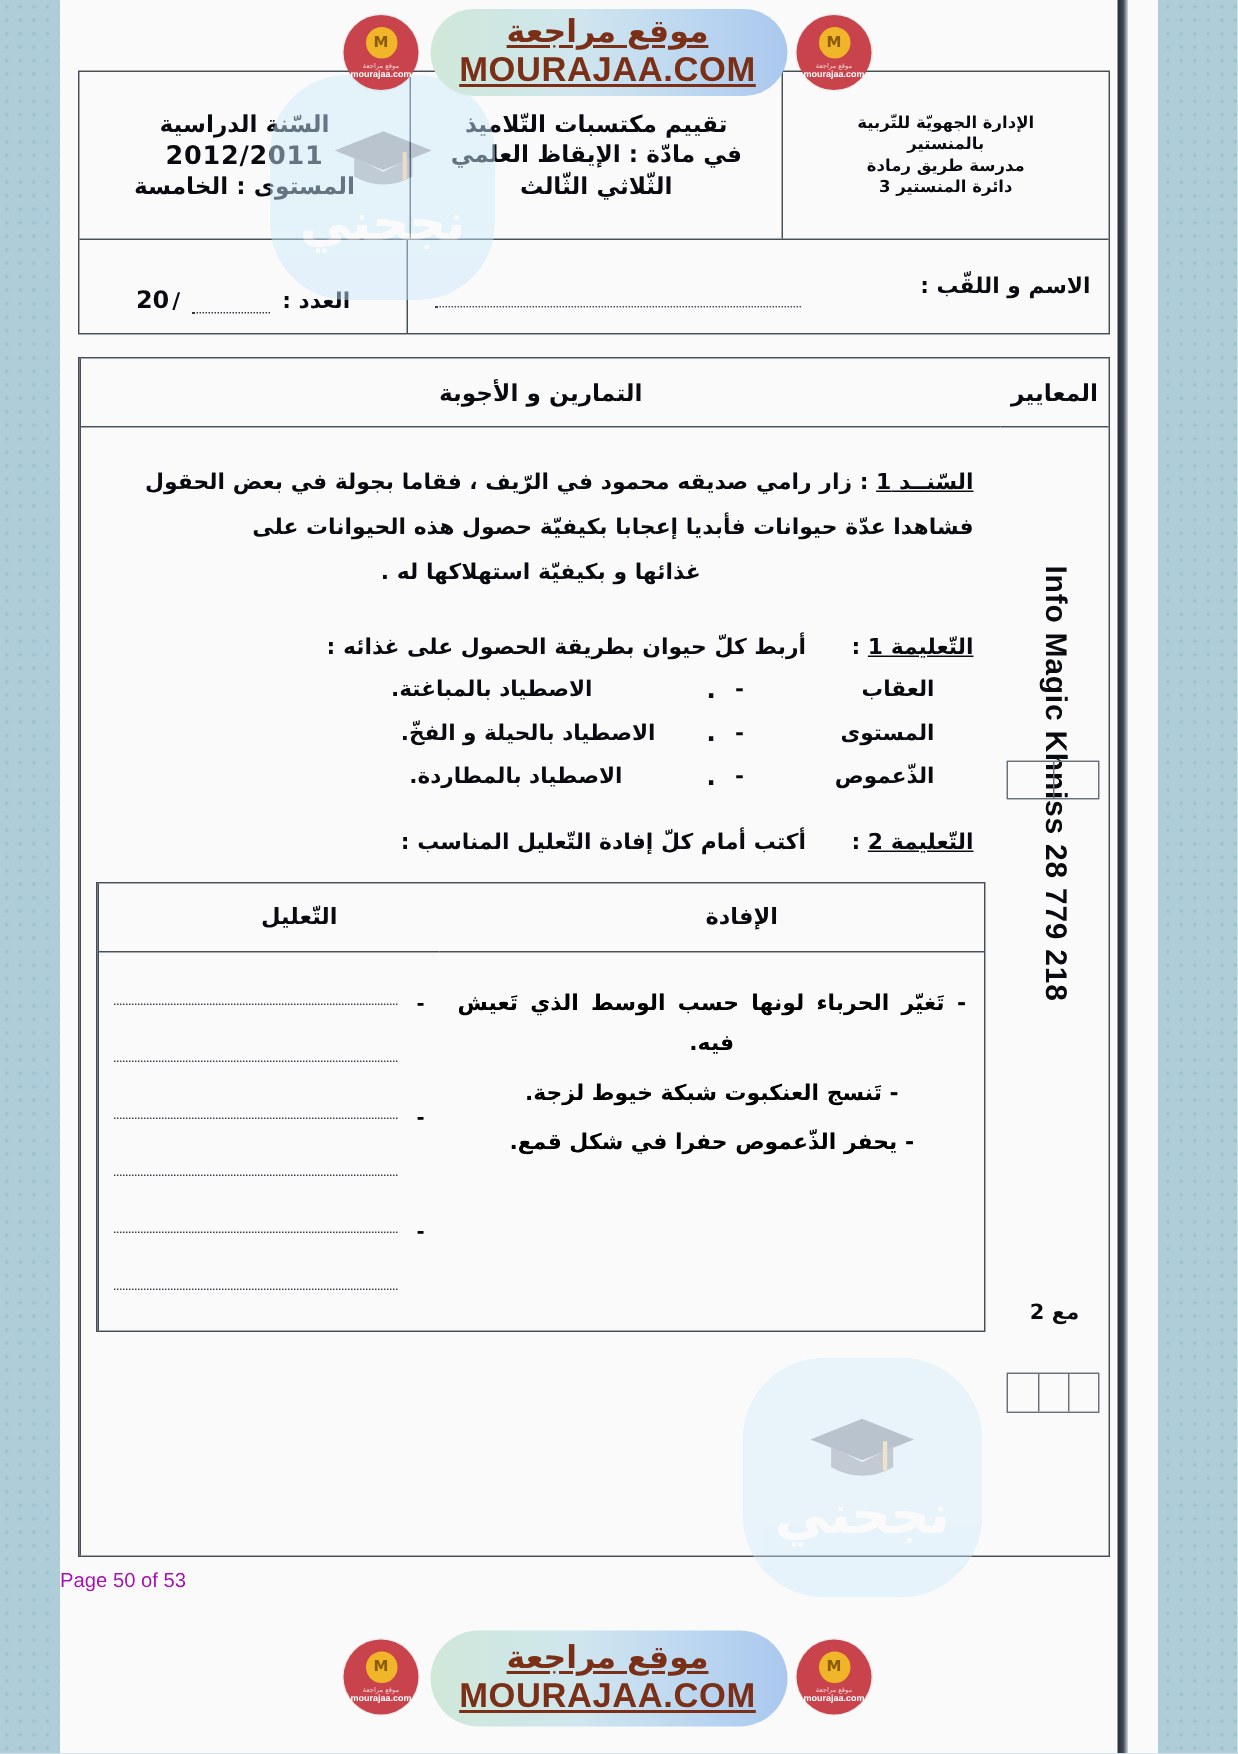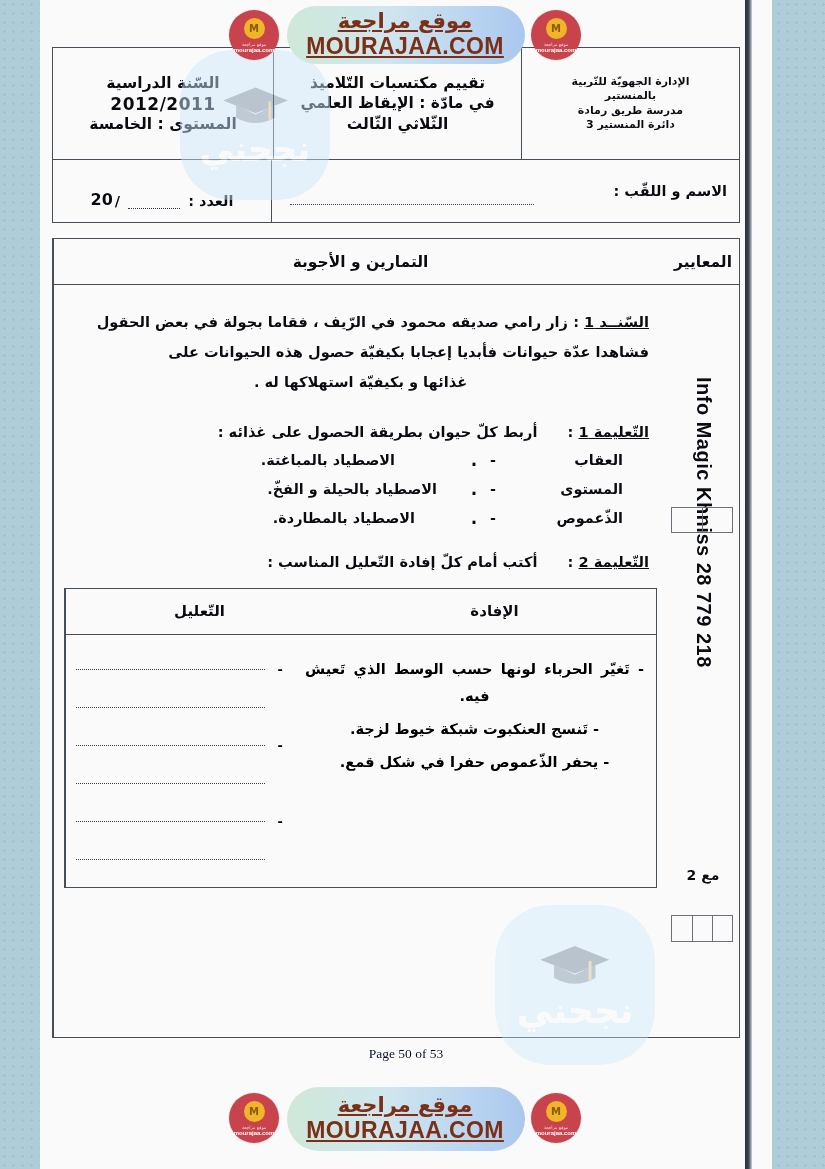--- a/index.html
+++ b/index.html
@@ -216,22 +216,22 @@
   #statement-cells { flex:1; padding: 10px 12px 0 12px; direction: rtl; }
   .stmt {
     font-size: 14.6px; font-weight:700; line-height: 1.85;
     text-align: justify; text-align-last: center; margin-bottom: 6px;
     direction: rtl;
   }
 
   
   #page-footer {
     position:absolute; left: 0; right: 0; top: 1046px;
-    text-align:center; font-size: 13.5px; color:#0f172a;
-    font-family: Liberation Serif, serif; direction: ltr;
+    font-size: 13.5px; color:#a21caf;
+    font-family: Liberation Sans, sans-serif; direction: ltr;
   }
 
   
   .wm-najahni {
     position:absolute;
     pointer-events:none;
     opacity: .55;
   }
   .wm-badge-shape {
     width: 100%; height: 100%;

